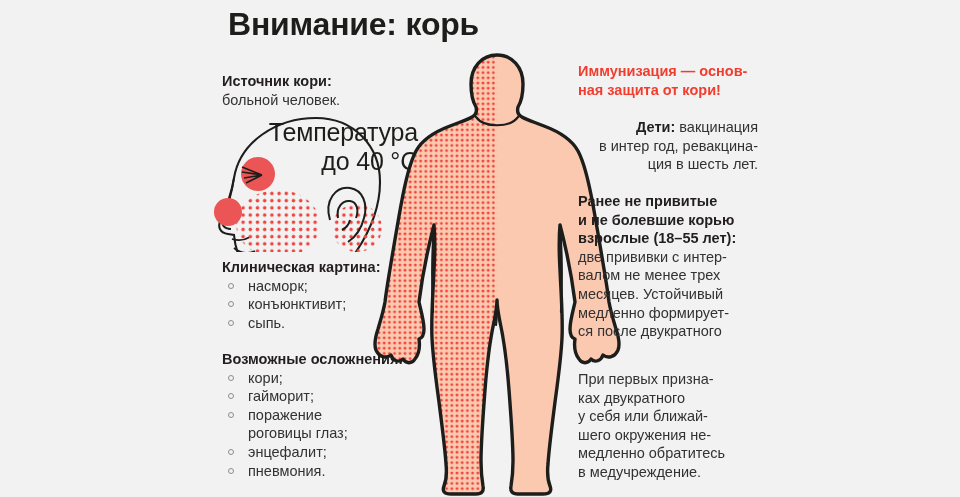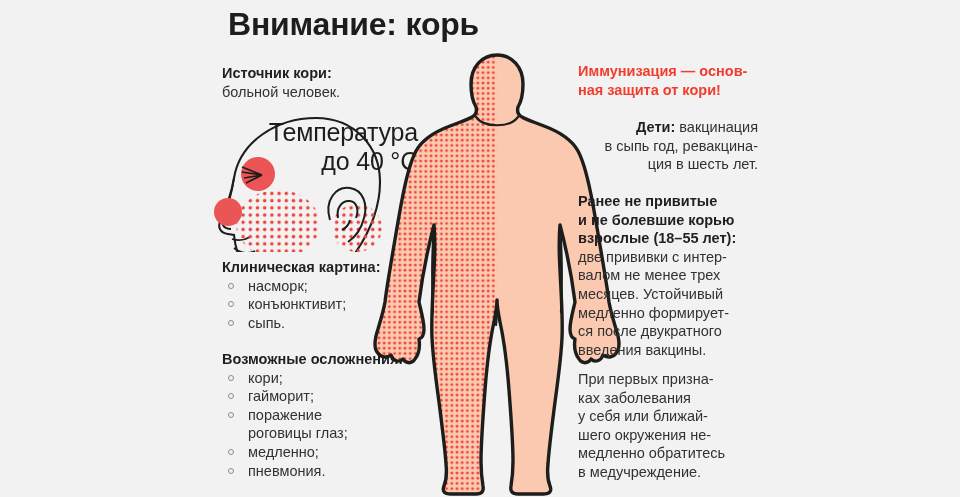--- a/index.html
+++ b/index.html
@@ -48,21 +48,21 @@
   .inline-hd {
     font-weight: 700;
     color: #231f20;
   }
   .red-hd {
     font-weight: 700;
     color: #f23c2e;
   }
 
   
-  #source-block { left: 222px; top: 64px; }
+  #source-block { left: 222px; top: 72px; }
   #clinical-block { left: 222px; top: 258px; }
   #complications-block { left: 222px; top: 350px; }
 
   ul.bullets {
     list-style: none;
     margin: 0;
     padding: 0;
   }
   ul.bullets li {
     position: relative;
@@ -200,21 +200,21 @@
     </ul>
   </div>
 
   <div class="block" id="complications-block">
     <div class="hd">Возможные осложнения:</div>
     <ul class="bullets">
       <li class="ring">кори;</li>
       <li class="ring">гайморит;</li>
       <li class="ring">поражение</li>
       <li class="cont">роговицы глаз;</li>
-      <li class="ring">медленно;</li>
+      <li class="ring">энцефалит;</li>
       <li class="ring">пневмония.</li>
     </ul>
   </div>
 
   <svg id="body-svg" width="250" height="447" viewBox="0 0 250 447" aria-hidden="true">
     <defs>
       <pattern id="rashDotsBody" width="5.2" height="5.2" patternUnits="userSpaceOnUse">
         <circle cx="1.8" cy="1.8" r="1.45" fill="#f0443c"></circle>
       </pattern>
       <path id="bodyPath" d="M125 5
@@ -304,38 +304,37 @@
 
   <div class="block" id="imm-headline">
     <div class="red-hd">Иммунизация — основ-</div>
     <div class="red-hd">ная защита от кори!</div>
   </div>
 
   <div class="block" id="children-block">
     <div>
       <span class="inline-hd">Дети:</span><span> вакцинация</span>
     </div>
-    <div>в сыпь год, ревакцина-</div>
+    <div>в интер год, ревакцина-</div>
     <div>ция в шесть лет.</div>
   </div>
 
   <div class="block" id="adults-block">
     <div class="hd">Ранее не привитые</div>
     <div class="hd">и не болевшие корью</div>
     <div class="hd">взрослые (18–55 лет):</div>
     <div>две прививки с интер-</div>
     <div>валом не менее трех</div>
     <div>месяцев. Устойчивый</div>
     <div>медленно формирует-</div>
     <div>ся после двукратного</div>
-    <div>введения вакцины.</div>
   </div>
 
   <div class="block" id="action-block">
     <div>При первых призна-</div>
-    <div>ках заболевания</div>
+    <div>ках двукратного</div>
     <div>у себя или ближай-</div>
     <div>шего окружения не-</div>
     <div>медленно обратитесь</div>
     <div>в медучреждение.</div>
   </div>
 
 </div>
 
 </body></html>

